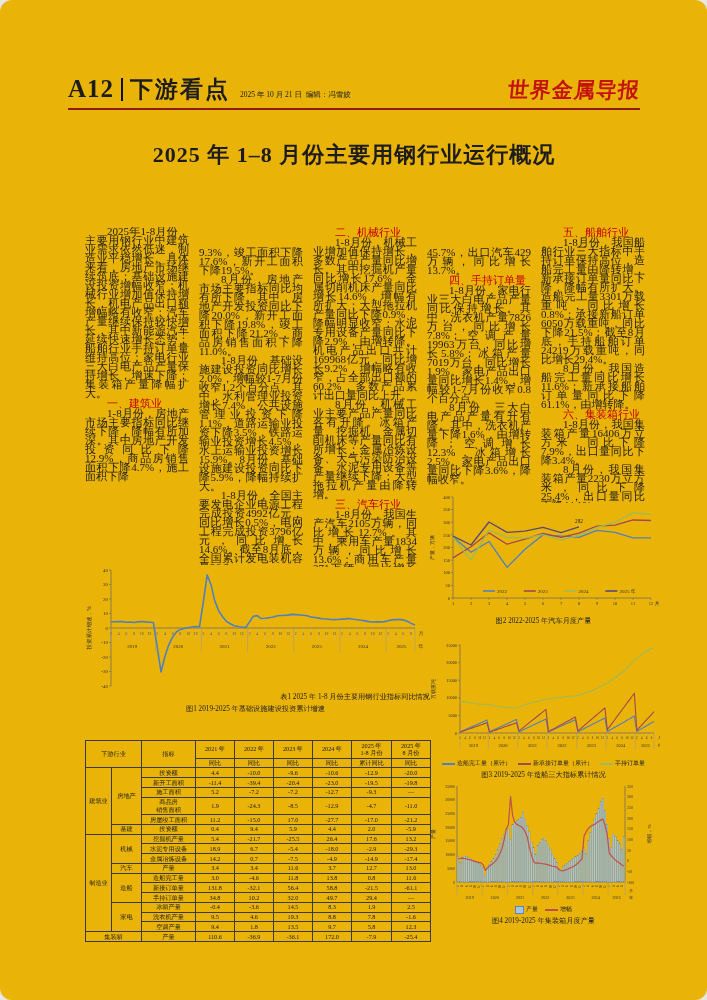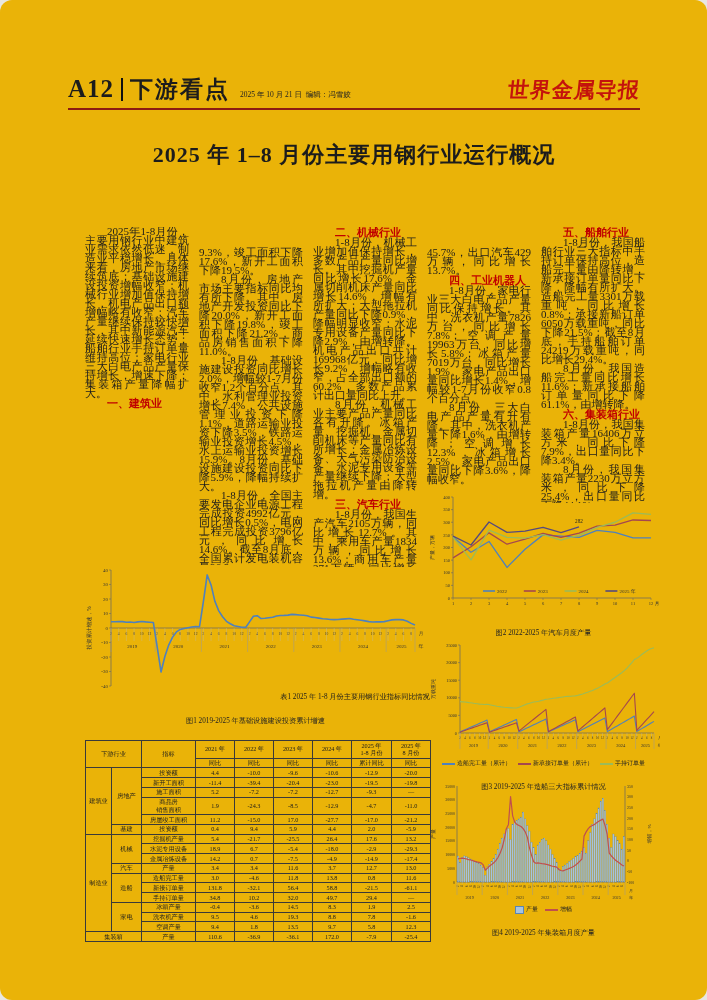--- a/index.html
+++ b/index.html
@@ -15,27 +15,27 @@
             letter-spacing:1px;transform:skewX(-6deg);}
   #hdr-rule{position:absolute;left:68px;top:108px;width:572px;height:2px;background:#8c1b12;}
   
   #headline{position:absolute;left:68px;top:140px;width:572px;text-align:center;
             font-size:22px;font-weight:bold;letter-spacing:1px;}
   
   .col{position:absolute;top:227px;width:104px;overflow:hidden;font-size:11px;line-height:9px;
        text-align:justify;}
   .col p{margin:0;text-indent:2em;}
   .col p.cont{text-indent:0;margin-top:21px;}
-  .col p.h{color:#c00000;font-weight:bold;margin:1px 0;}
+  .col p.h{color:#c00000;font-weight:normal;margin:1px 0;}
   .col p.attr{color:#c00000;text-indent:0;margin-top:2px;}
   #col0{left:85px;height:338px;}  #col1{left:199px;height:338px;}  #col2{left:313px;height:340px;}
   #col3{left:427px;height:276px;} #col4{left:541px;height:276px;}
   
   .figwrap{position:absolute;}
-  .figcap{text-align:center;font-size:7.2px;color:#222;margin-top:14px;}
+  .figcap{text-align:center;font-size:7.2px;color:#222;margin-top:2px;}
   #fig1{left:84px;top:562px;width:343px;}
   #fig2{left:427px;top:492px;width:233px;}
   #fig3{left:427px;top:640px;width:233px;}
   #fig4{left:427px;top:780px;width:233px;}
   svg text{font-family:"Liberation Serif","DejaVu Serif",serif;}
   .legend{display:flex;justify-content:center;align-items:center;gap:7px;font-size:6px;color:#222;margin-top:1px;}
   .legend .it{display:flex;align-items:center;gap:2px;white-space:nowrap;}
   .sw-line{display:inline-block;width:13px;height:2px;}
   .sw-bar{display:inline-block;width:7px;height:6px;border:0.5px solid #5a86b4;}
   
@@ -53,37 +53,38 @@
     <span id="pageno">A12</span><span id="hdr-bar"></span><span id="section">下游看点</span><span id="dateline"><span>2025 年 10 月 21 日</span>&nbsp;&nbsp;<span>编辑：冯雪姣</span></span>
     <span id="masthead">世界金属导报</span>
   </div>
   <div id="hdr-rule"></div>
 
   <div id="headline">2025 年 1–8 月份主要用钢行业运行概况</div>
 
   <div id="col0" class="col">
       <p class="p">2025年1-8月份，主要用钢行业中建筑业需求依然低迷，制造业平稳增长。具体来看，房地产市场继续筑底；基础设施建设投资增幅收窄；机械行业增加值保持增长，机电产品出口额增幅略有收窄；汽车产量继续保持较快增长，其中新能源汽车延续快速增长态势；船舶行业手持订单量维持高位；家电行业三大白电产品产量保持增长，增速下降；集装箱产量降幅扩大。</p>
       <p class="h">一、建筑业</p>
+      <p class="p">1-8月份，房地产市场主要指标同比继续下降，降幅有所加深。其中房地产开发投资同比下降12.9%，商品房销售面积下降4.7%，施工面积下降</p>
     </div>
   <div id="col1" class="col">
       <p class="cont">9.3%，竣工面积下降17.6%，新开工面积下降19.5%。</p>
       <p class="p">8月份，房地产市场主要指标同比均有所下降。其中，房地产开发投资同比下降20.0%，新开工面积下降19.8%，竣工面积下降21.2%，商品房销售面积下降11.0%。</p>
       <p class="p">1-8月份，基础设施建设投资同比增长2.0%，增幅较1-7月份收窄1.2个百分点。其中，水利管理业投资增长7.4%，公共设施管理业投资下降1.1%，道路运输业投资下降3.5%，铁路运输业投资增长4.5%，水上运输业投资增长15.9%。8月份，基础设施建设投资同比下降5.9%，降幅持续扩大。</p>
       <p class="p">1-8月份，全国主要发电企业电源工程完成投资4992亿元，同比增长0.5%，电网工程完成投资3796亿元，同比增长14.6%。截至8月底，全国累计发电装机容量36.9</p>
     </div>
   <div id="col2" class="col">
       <p class="h">二、机械行业</p>
       <p class="p">1-8月份，机械工业增加值保持增长，多数产品产量同比增长。其中挖掘机产量同比增长17.6%，金属切削机床产量同比增长14.6%，增幅有所扩大；大型拖拉机产量同比下降0.9%，降幅明显收窄；水泥专用设备产量同比下降2.9%，由增转降。机电产品出口共计169968亿元，同比增长9.2%，增幅略有收窄，占全部出口额的60.2%，多数产品累计出口量同比上升。</p>
       <p class="p">8月份，机械工业主要产品产量同比各有升降。冰箱产量、挖掘机、金属切削机床等产量同比有所增长；金属冶炼设备、大气污染防治设备、水泥专用设备等产量继续下降；大型拖拉机产量由降转增。</p>
       <p class="h">三、汽车行业</p>
       <p class="p">1-8月份，我国生产汽车2105万辆，同比增长12.7%。其中，乘用车产量1834万辆，同比增长13.6%；商用车产量271万辆，同比增长7.1%。新能源汽车产量保持较快增长，同比增长37.3%，占比达</p>
     </div>
   <div id="col3" class="col">
       <p class="cont">45.7%，出口汽车429万辆，同比增长13.7%。</p>
-      <p class="h">四、工业机器人</p>
+      <p class="h">四、手持订单量</p>
       <p class="p">1-8月份，家电行业三大白电产品产量同比保持增长。其中，洗衣机产量7826万台，同比增长7.8%；空调产量19963万台，同比增长5.8%；冰箱产量7019万台，同比增长1.9%。家电产品出口量同比增长1.4%，增幅较1-7月份收窄0.8个百分点。</p>
       <p class="p">8月份，三大白电产品产量有升有降。其中，洗衣机产量下降1.6%，由增转降；空调增长12.3%，冰箱增长2.5%。家电产品出口量同比下降3.6%，降幅收窄。</p>
     </div>
   <div id="col4" class="col">
       <p class="h">五、船舶行业</p>
       <p class="p">1-8月份，我国船舶行业三大指标中手持订单保持高位，造船完工量由降转增，新承接订单量同比下降，降幅有所扩大。造船完工量3301万载重吨，同比增长0.8%；承接新船订单6050万载重吨，同比下降21.5%；截至8月底，手持船舶订单24219万载重吨，同比增长29.4%。</p>
       <p class="p">8月份，我国造船完工量同比增长11.6%；新承接船舶订单量同比下降61.1%，由增转降。</p>
       <p class="h">六、集装箱行业</p>
       <p class="p">1-8月份，我国集装箱产量16406万立方米，同比下降7.9%，出口量同比下降3.4%。</p>
       <p class="p">8月份，我国集装箱产量2230万立方米，同比下降25.4%，出口量同比下降44.1%。</p>

